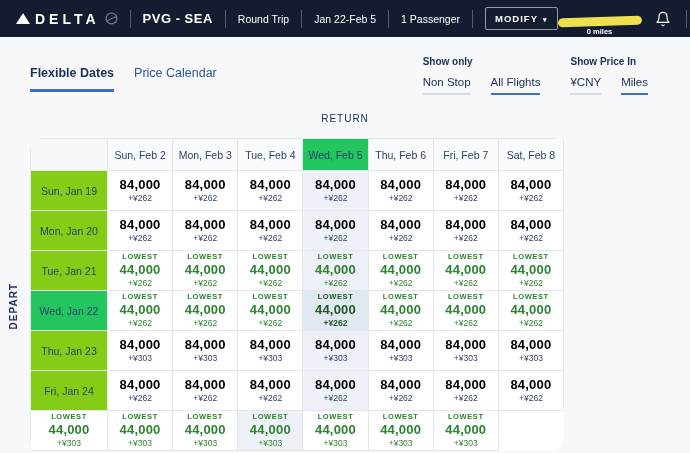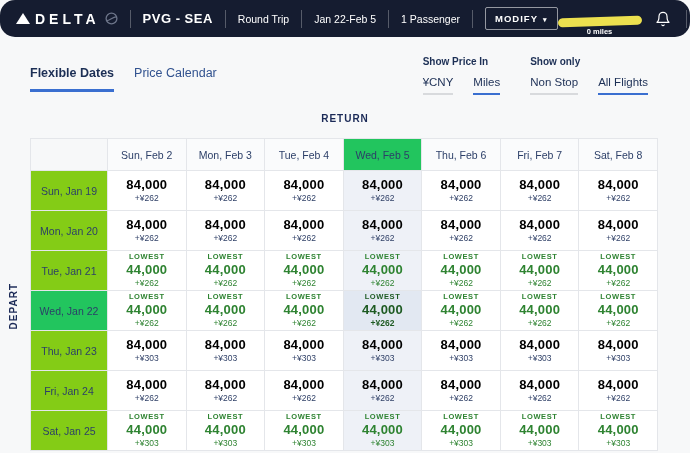--- a/index.html
+++ b/index.html
@@ -9,21 +9,21 @@
     background:#f7f8f9;
     position:relative;
     overflow:hidden;
     color:#24365e;
   }
 
   
   .topbar {
     position:absolute; top:0; left:0; right:0; height:37px;
     background:#151c30; display:flex; align-items:center;
-    padding:0 16px; color:#fff;border-radius:15px;
+    padding:0 16px; color:#fff;
   }
   .vdiv { width:1px; height:18px; background:rgba(255,255,255,.28); margin:0 12px; flex:0 0 auto; }
   .brand { display:flex; align-items:center; gap:5px; }
   .tri { width:0; height:0; border-left:7px solid transparent; border-right:7px solid transparent; border-bottom:11px solid #fff; }
   .brand-text { font-weight:bold; font-size:14px; letter-spacing:4px; }
   .globe { display:flex; align-items:center; opacity:.75; }
   .tb-route { font-weight:bold; font-size:13px; letter-spacing:.5px; white-space:nowrap; }
   .tb-item { font-size:10.5px; white-space:nowrap; }
   .modify-btn {
     border:1px solid rgba(255,255,255,.55); border-radius:2px;
@@ -44,30 +44,30 @@
   .tab.active { color:#1c2f55; font-weight:bold; border-bottom:3px solid #3a6fd0; }
 
   .filters { position:absolute; top:56px; right:42px; display:flex; gap:30px; }
   .fgroup-label { font-size:10px; font-weight:bold; color:#1c2f55; margin-bottom:9px; }
   .fopts { display:flex; gap:20px; }
   .fopt { font-size:11.5px; color:#1c2f55; padding-bottom:5px; border-bottom:2px solid #d8dadd; cursor:pointer; white-space:nowrap; }
   .fopt.selected { border-bottom-color:#3a6fd0; }
 
   
   .return-label { position:absolute; top:113px; left:0; right:0; text-align:center;
-    font-size:10px; font-weight:bold; letter-spacing:1px; color:#1b2a57; }
+    font-size:10px; font-weight:normal; letter-spacing:1px; color:#1b2a57; }
   .depart-label { position:absolute; left:8px; top:283px;
     writing-mode:vertical-rl; transform:rotate(180deg);
     font-size:10px; font-weight:bold; letter-spacing:1px; color:#1b2a57; }
 
   .fare-grid {
-    position:absolute; top:138px; left:30px; width:628px;
+    position:absolute; top:138px; left:30px; width:534px;
     display:grid; grid-template-columns:77px repeat(7,1fr);
     grid-template-rows:32px repeat(7,40px);
-    background:#fff; border-top:1px solid #e4e6ea; border-left:1px solid #e4e6ea;
+    background:#fff; border-top:1px solid #e4e6ea; border-left:1px solid #e4e6ea;border-radius:13px;
   }
   .fare-grid > div { border-right:1px solid #e4e6ea; border-bottom:1px solid #e4e6ea;
     display:flex; flex-direction:column; align-items:center; justify-content:center; }
   .corner { background:#f7f8f9; }
   .hcell { font-size:10.5px; color:#2c3f68; background:#fafbfc; cursor:pointer; }
   .rhcell { font-size:10.5px; color:#2c3f68; background:#84cc16; cursor:pointer; }
   .hcell.hsel, .rhcell.hsel { background:#22c55e; }
   .cell { background:#fff; cursor:pointer; line-height:1.1; }
   .cell.colsel { background:#eef1f7; }
   .cell.sel { background:#e2e8f2; }
@@ -120,31 +120,31 @@
   </div>
 </header>
 
 <nav class="tabs">
   <span class="tab active">Flexible Dates</span>
   <span class="tab">Price Calendar</span>
 </nav>
 
 <div class="filters">
   <div class="fgroup">
+    <div class="fgroup-label">Show only</div>
+    <div class="fopts">
+      <span class="fopt">Non Stop</span>
+      <span class="fopt selected">All Flights</span>
+    </div>
+  </div>
+  <div class="fgroup">
     <div class="fgroup-label">Show Price In</div>
     <div class="fopts">
       <span class="fopt">¥CNY</span>
       <span class="fopt selected">Miles</span>
-    </div>
-  </div>
-  <div class="fgroup">
-    <div class="fgroup-label">Show only</div>
-    <div class="fopts">
-      <span class="fopt">Non Stop</span>
-      <span class="fopt selected">All Flights</span>
     </div>
   </div>
 </div>
 
 <div class="return-label">RETURN</div>
 <div class="depart-label">DEPART</div>
 
 <div class="fare-grid" id="fare-grid">
     <div class="corner"></div>
     <div class="hcell">Sun, Feb 2</div>
@@ -335,21 +335,20 @@
       <div class="fee">+¥262</div>
     </div>
     <div class="cell">
       <div class="price">84,000</div>
       <div class="fee">+¥262</div>
     </div>
     <div class="cell">
       <div class="price">84,000</div>
       <div class="fee">+¥262</div>
     </div>
-    <div class="rhcell">Sat, Jan 25</div>
     <div class="cell lowest">
       <div class="badge">LOWEST</div>
       <div class="price">44,000</div>
       <div class="fee">+¥303</div>
     </div>
     <div class="cell lowest">
       <div class="badge">LOWEST</div>
       <div class="price">44,000</div>
       <div class="fee">+¥303</div>
     </div>

